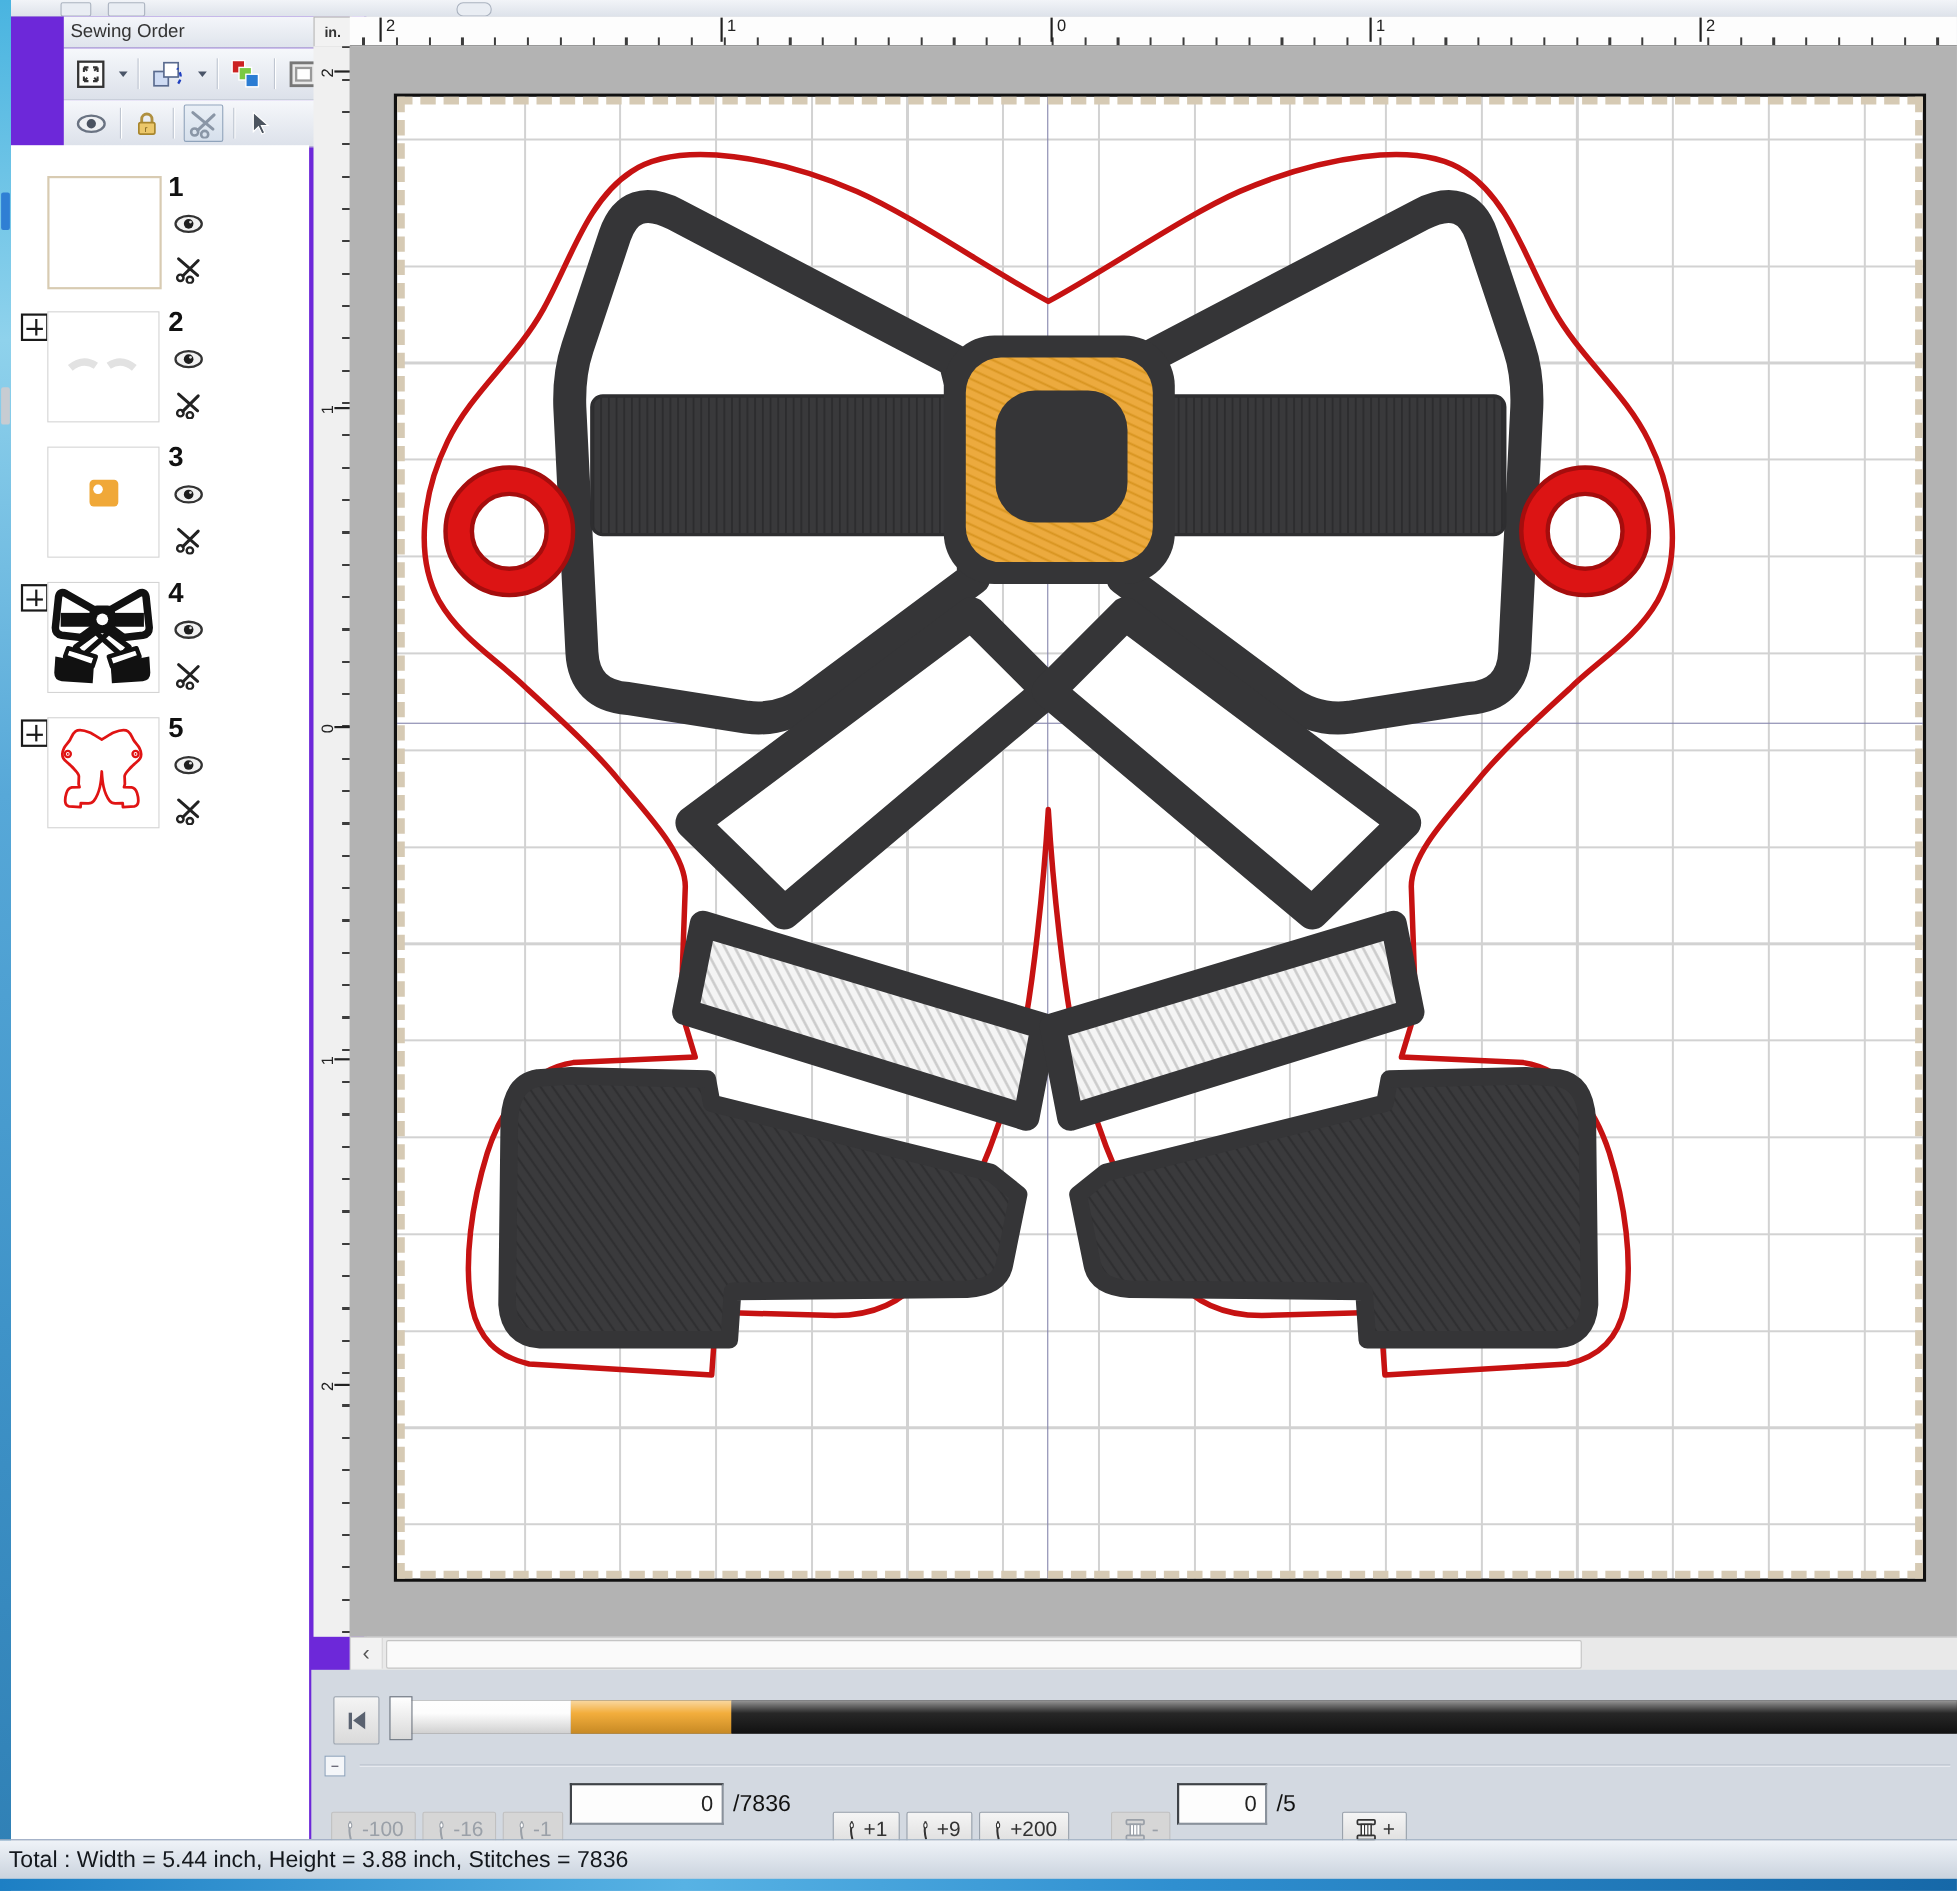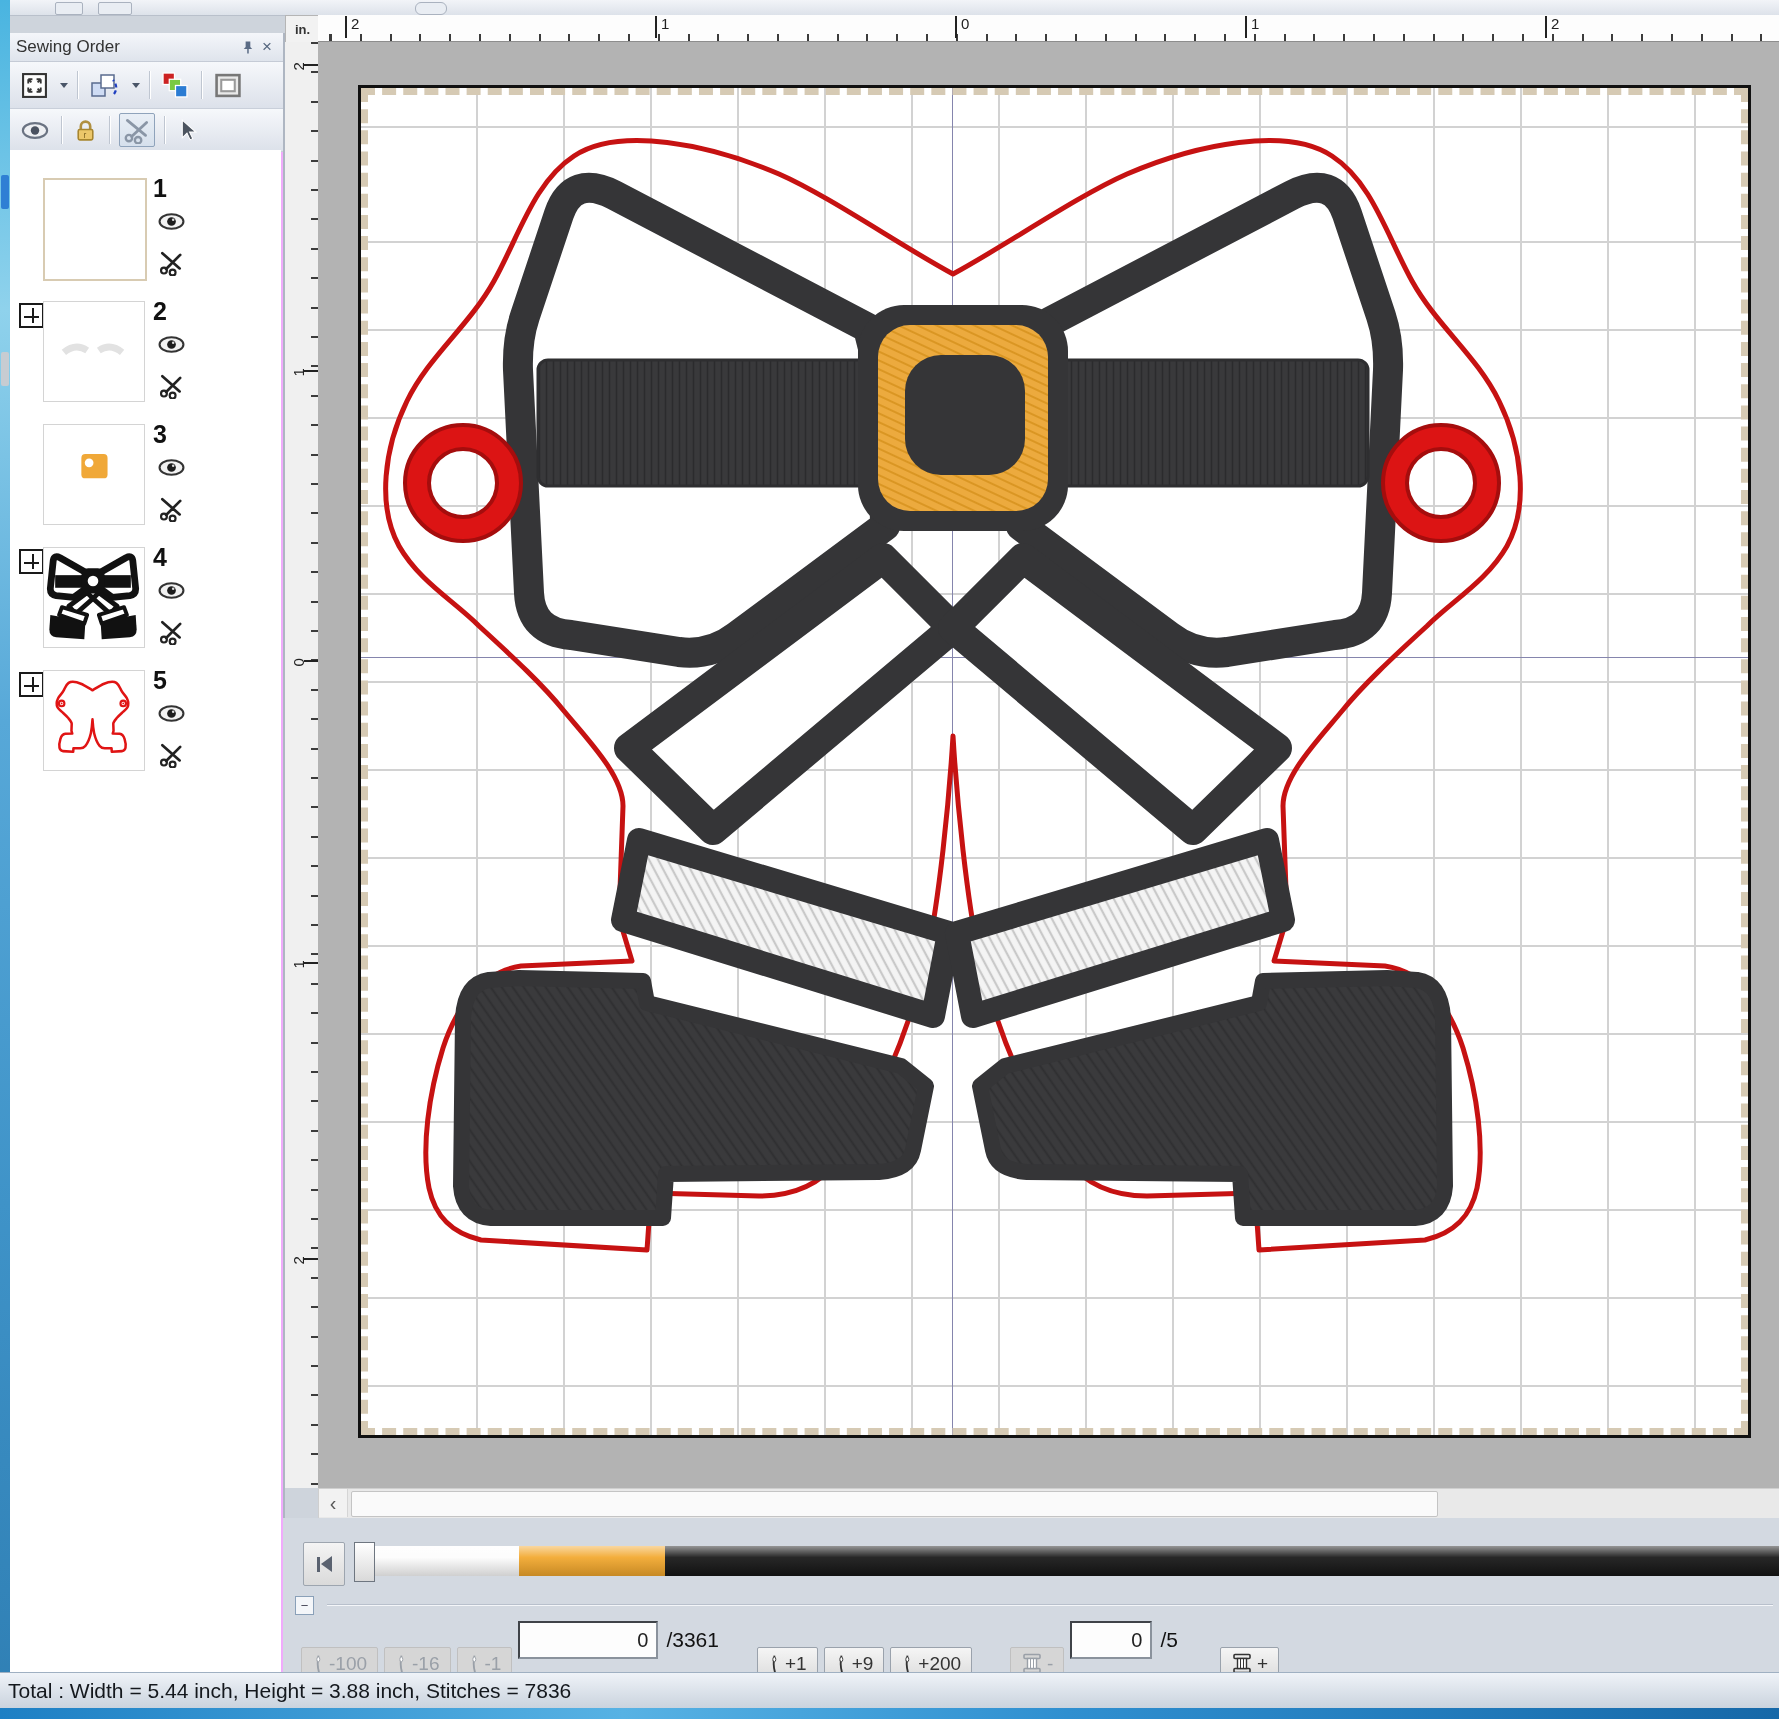--- a/index.html
+++ b/index.html
@@ -7,21 +7,21 @@
   .abs{position:absolute;}
 
   
   #desktop-left{left:0;top:0;width:10px;height:1719px;background:linear-gradient(180deg,#49b4e0 0%,#8fd2ec 18%,#57a8d8 42%,#3f93c8 70%,#2f7fb4 100%);}
   #desktop-left .dicon{position:absolute;left:1px;width:8px;border-radius:2px;}
   #top-sliver{left:10px;top:0;width:1769px;height:15px;background:linear-gradient(180deg,#f2f4f8,#dde2ea);border-bottom:1px solid #b9c0cb;}
   #top-sliver .tbtn{position:absolute;top:2px;height:11px;border:1px solid #aab2bf;border-radius:2px;background:#e9edf3;}
   #bottom-sliver{left:0;top:1708px;width:1779px;height:11px;background:linear-gradient(90deg,#1d7fc4,#57b2e4 35%,#2f8fd0 60%,#1668a8);}
 
   
-  #panel{left:10px;top:33px;width:273px;height:1657px;background:#f0abfc;border-right:2px solid #aeb6c2;}
+  #panel{left:10px;top:15px;width:273px;height:1657px;background:#6d28d9;border-right:2px solid #aeb6c2;padding-left:48px;}
   #panel-title{height:28px;display:flex;align-items:center;padding:0 6px;background:linear-gradient(180deg,#f4f6fa,#dfe4ec);border-bottom:1px solid #c5cbd6;}
   #panel-title .t{flex:1;font-size:17px;color:#333;}
   #panel-title .winbtn{width:20px;height:20px;display:flex;align-items:center;justify-content:center;color:#56677f;font-size:17px;cursor:default;}
   .ptoolbar{display:flex;align-items:center;gap:6px;padding:0 8px;background:linear-gradient(180deg,#f6f8fb,#dce1ea);border-bottom:1px solid #c9cfda;}
   #panel-toolbar-1{height:46px;}
   #panel-toolbar-2{height:42px;}
   .tsep{width:1px;height:28px;background:#bfc6d1;box-shadow:1px 0 0 #fff;margin:0 3px;}
   .tool{display:flex;align-items:center;justify-content:center;padding:2px;border:1px solid transparent;border-radius:2px;}
   .tool.pressed{border:1px solid #8fa3bb;background:linear-gradient(180deg,#e9eff6,#d6e0ec);}
   .drop{width:0;height:0;border-left:4px solid transparent;border-right:4px solid transparent;border-top:5px solid #4a5568;margin-left:3px;}
@@ -474,21 +474,21 @@
       <span>-16</span>
     </button>
     <button class="nbtn" disabled="">
       <svg width="13" height="22" viewBox="0 0 14 22">
           <path d="M7 2 C5.5 9 5.5 13 7.5 20" fill="none" stroke="currentColor" stroke-width="2"></path>
           <ellipse cx="6.8" cy="6" rx="1.6" ry="2.6" fill="#fff" stroke="currentColor" stroke-width="1"></ellipse>
         </svg>
       <span>-1</span>
     </button>
     <input class="numbox" style="width: 120px;" value="0">
-    <span class="slash-label">/3361</span>
+    <span class="slash-label">/7836</span>
     <span class="gap"></span>
     <button class="nbtn">
       <svg width="13" height="22" viewBox="0 0 14 22">
           <path d="M7 2 C5.5 9 5.5 13 7.5 20" fill="none" stroke="currentColor" stroke-width="2"></path>
           <ellipse cx="6.8" cy="6" rx="1.6" ry="2.6" fill="#fff" stroke="currentColor" stroke-width="1"></ellipse>
         </svg>
       <span>+1</span>
     </button>
     <button class="nbtn">
       <svg width="13" height="22" viewBox="0 0 14 22">

